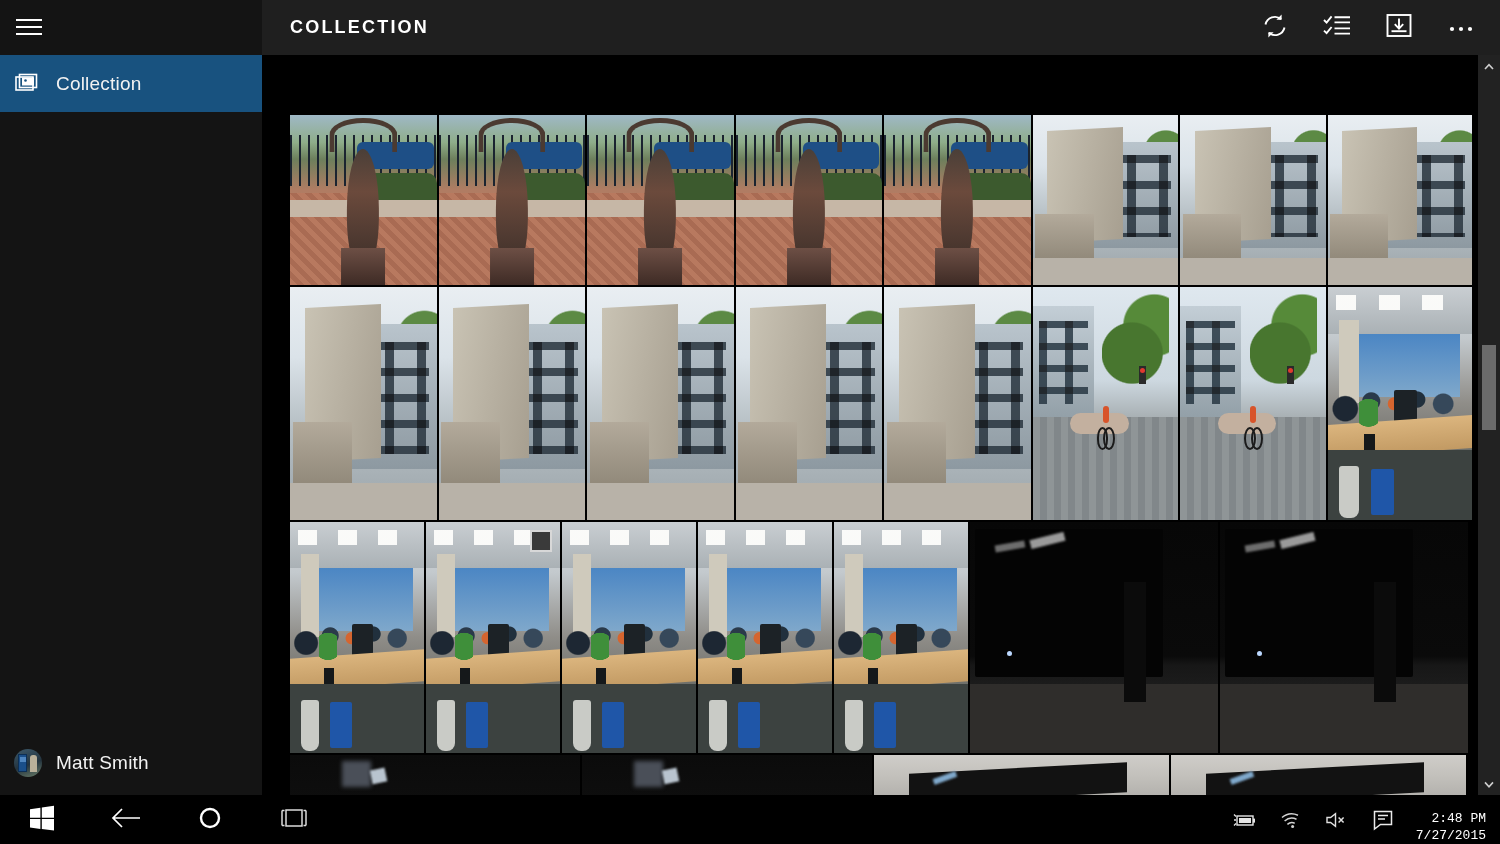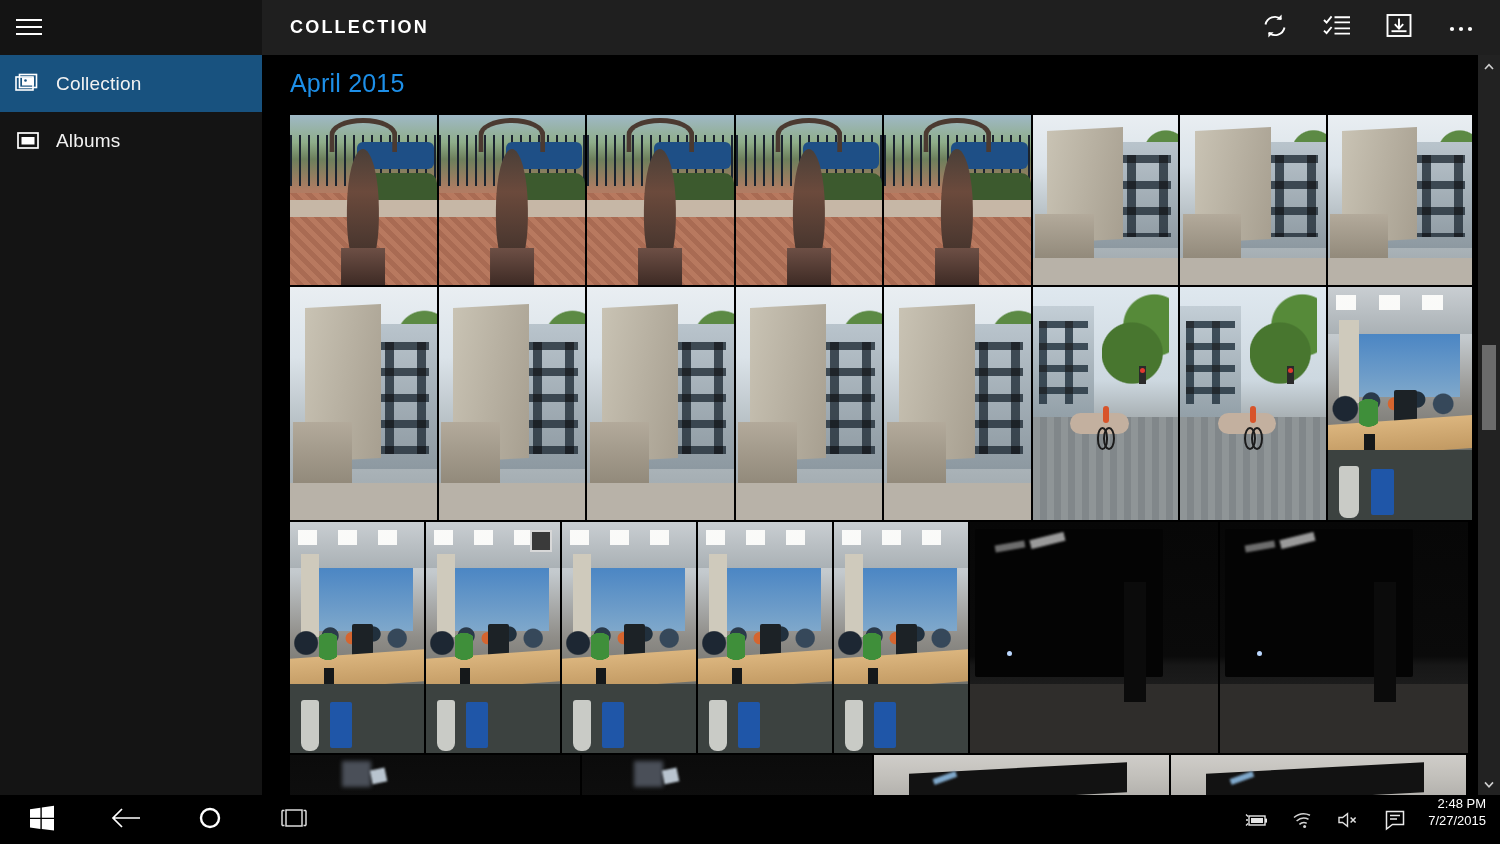--- a/index.html
+++ b/index.html
@@ -267,21 +267,21 @@
     position: absolute; left: 4px; top: 290px; width: 14px; height: 85px;
     background: #6b6b6b; cursor: pointer;
   }
 
   
   .taskbar {
     position: absolute; left: 0; bottom: 0; width: 1500px; height: 49px;
     background: #000; display: flex; align-items: center;
   }
   .tb-btn { width: 84px; height: 49px; display:flex; align-items:center; justify-content:center; cursor:pointer; }
-  .tray { margin-left: auto; display: flex; align-items: flex-start; }
+  .tray { margin-left: auto; display: flex; align-items: flex-end; font-family: Liberation Mono, monospace; }
   .tray-icon { width: 46px; height: 49px; display:flex; align-items:center; justify-content:center; cursor:pointer; }
   .clock {
     color: #fff; font-size: 13px; line-height: 17px; text-align: right;
     padding-right: 14px; padding-left: 10px; cursor: pointer;
   }
 </style>
 </head>
 <body>
 
 <div class="app">
@@ -301,31 +301,31 @@
         <svg width="26" height="22" viewBox="0 0 26 22">
           <rect x="1" y="4" width="17" height="13" fill="none" stroke="#fff" stroke-width="1.6"></rect>
           <rect x="4.5" y="1.5" width="17" height="13" fill="none" stroke="#fff" stroke-width="1.6"></rect>
           <rect x="7" y="4.5" width="12" height="8" fill="#fff"></rect>
           <circle cx="10.5" cy="7.5" r="1.3" fill="#18527f"></circle>
         </svg>
       </span>
       <span class="nav-label">Collection</span>
     </div>
 
-    <div class="nav-item">
-      <span class="nav-icon">
-        <svg width="26" height="22" viewBox="0 0 26 22">
-          <rect x="3" y="3" width="20" height="15" fill="none" stroke="#fff" stroke-width="1.7"></rect>
-          <rect x="6.5" y="7" width="13" height="7.5" fill="#fff"></rect>
-        </svg>
-      </span>
-      <span class="nav-label">Albums</span>
-    </div>
 
     <div class="sidebar-bottom">
+      <div class="account-item">
+        <span class="nav-icon">
+          <span class="avatar">
+            <span class="tardis"></span>
+            <span class="fig"></span>
+          </span>
+        </span>
+        <span class="nav-label">Matt Smith</span>
+      </div>
 
     </div>
   </div>
 
   <div class="header">
     <div class="header-title">COLLECTION</div>
     <div class="header-actions">
 
       <div class="hbtn" title="Refresh">
         <span>
@@ -368,21 +368,20 @@
             <circle cx="6" cy="4" r="2.1" fill="#fff"></circle>
             <circle cx="15" cy="4" r="2.1" fill="#fff"></circle>
             <circle cx="24" cy="4" r="2.1" fill="#fff"></circle>
           </svg>
         </span>
       </div>
     </div>
   </div>
 
   <div class="content">
-    <div class="month-title">April 2015</div>
     <div class="grid" id="photo-grid">
         <div class="photo-row">
           <div class="photo" title="Bronze statue on pedestal by park fence" style="width: 148px; height: 170px;">
             <div class="sc sc-statue">
               <div class="brick"></div>
               <div class="fence"></div>
               <div class="car"></div>
               <div class="bush"></div>
               <div class="path"></div>
               <div class="arms"></div>

